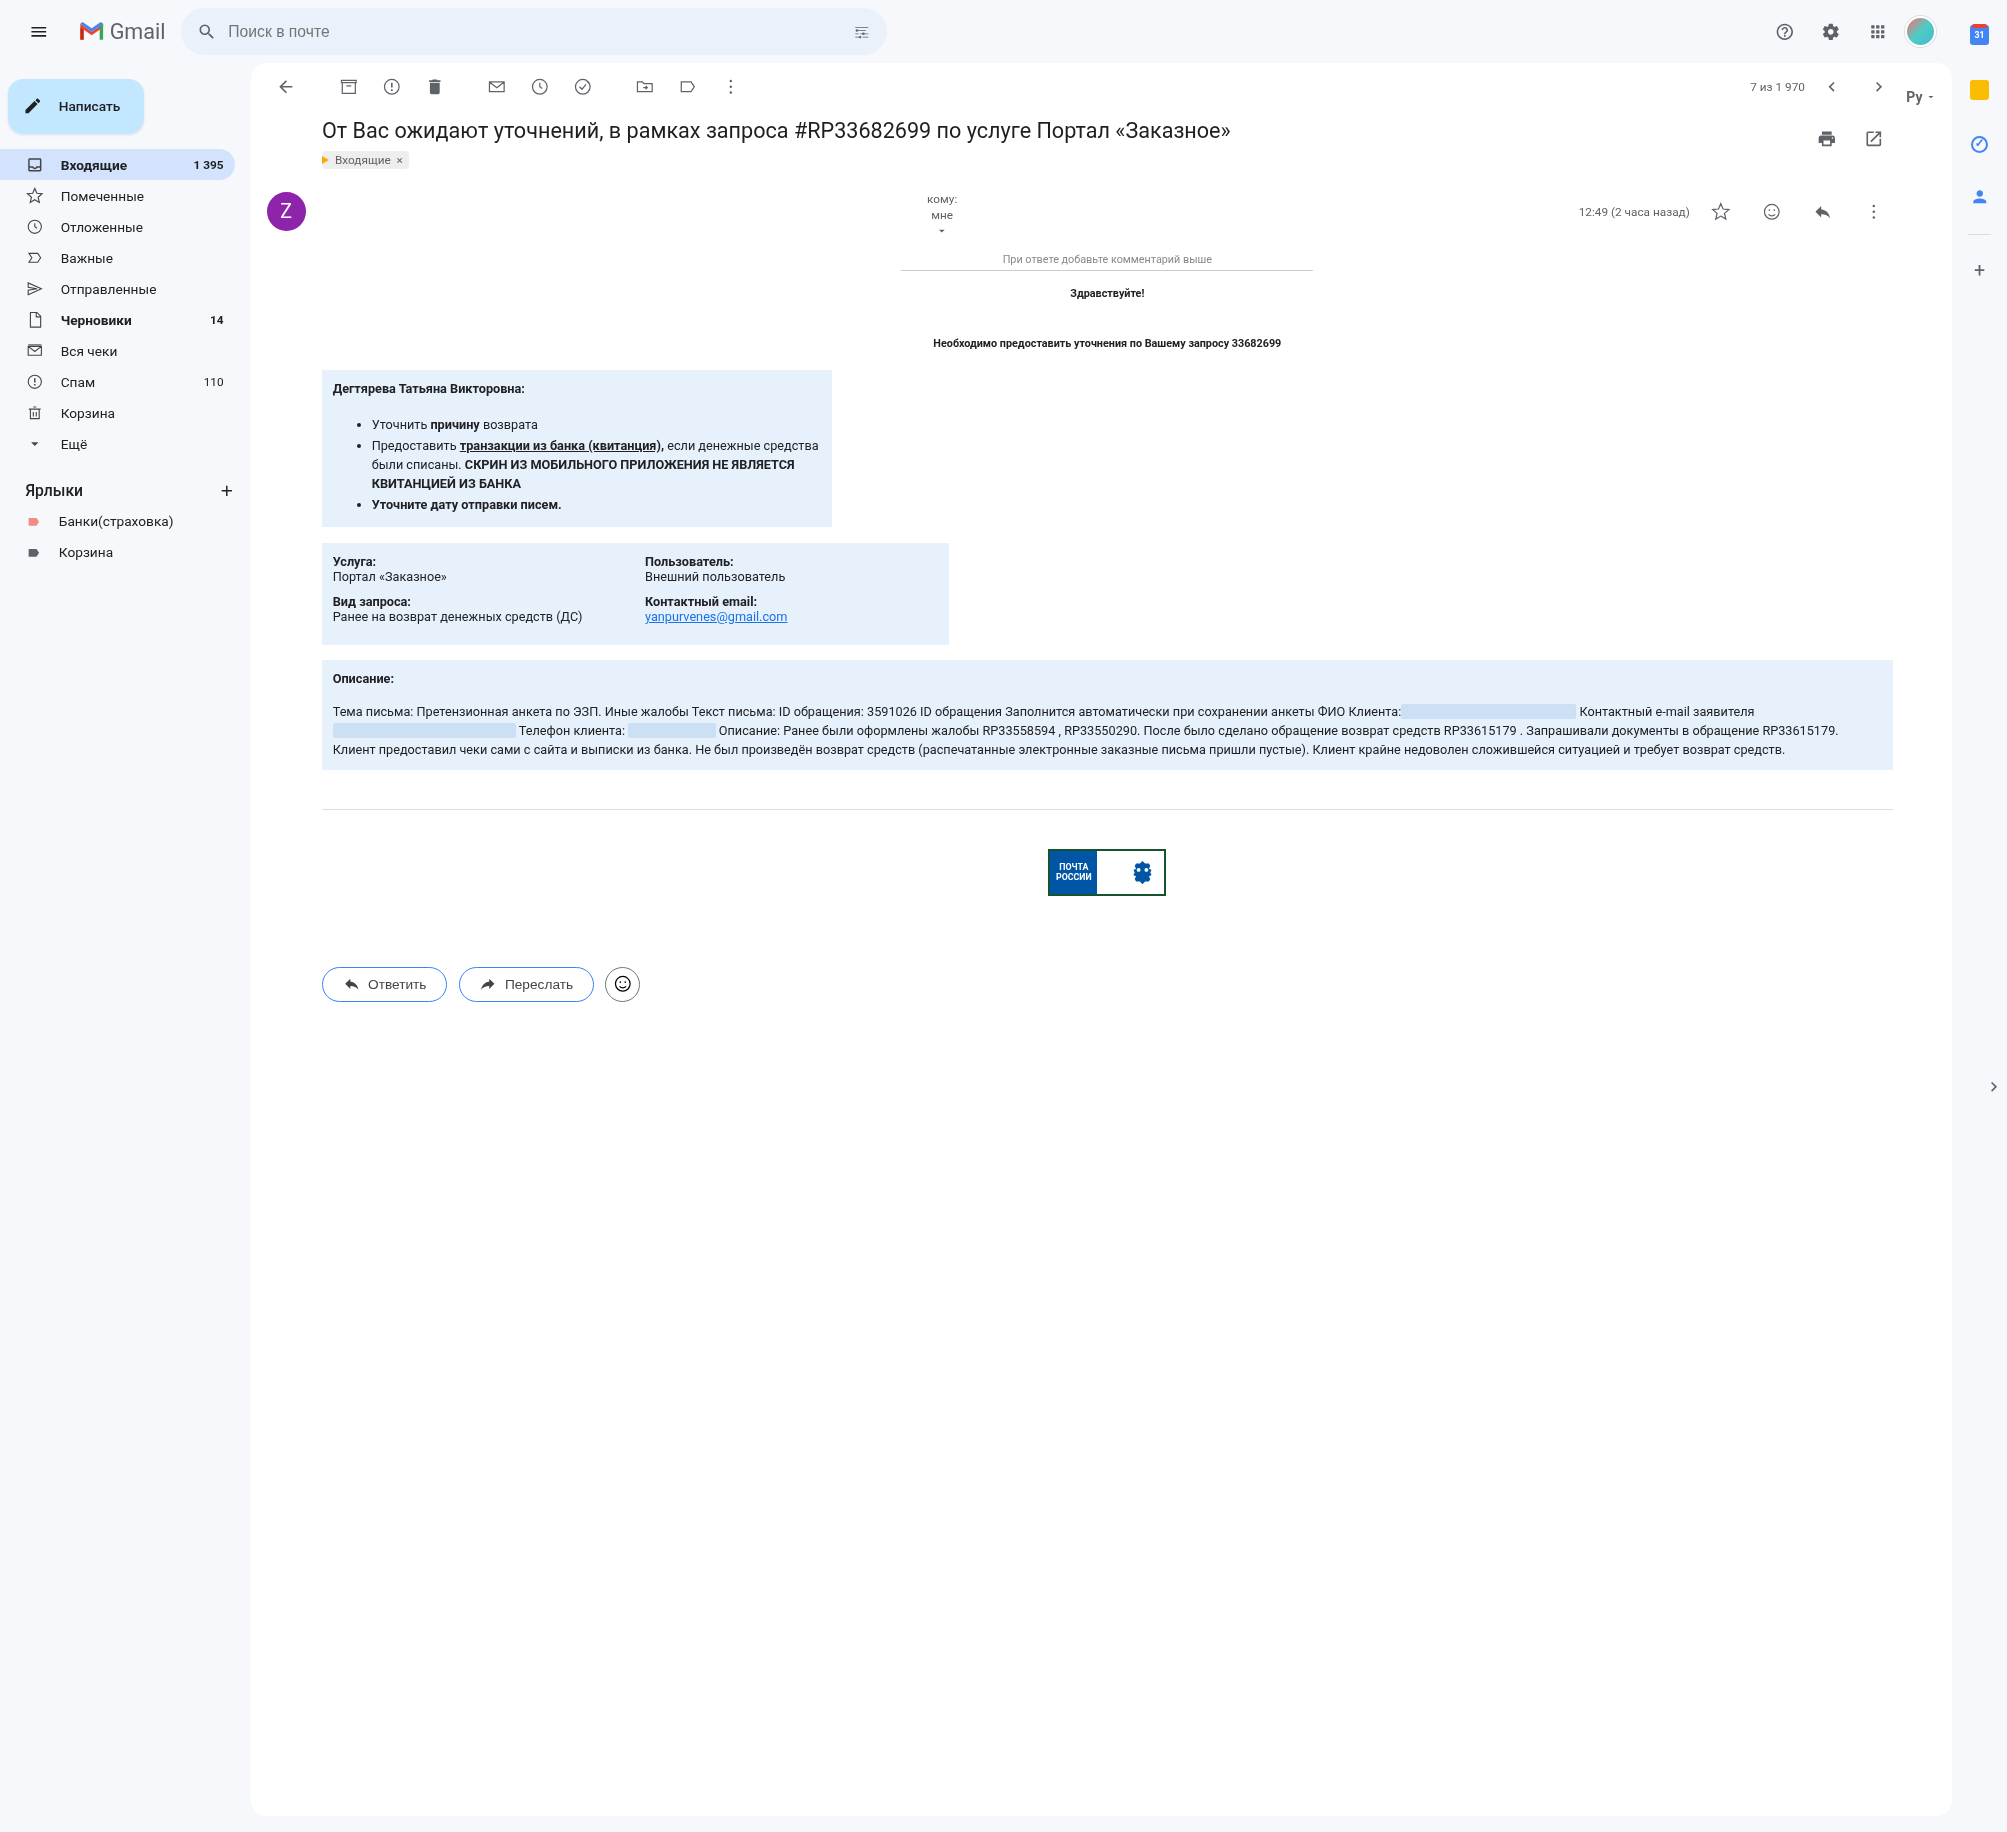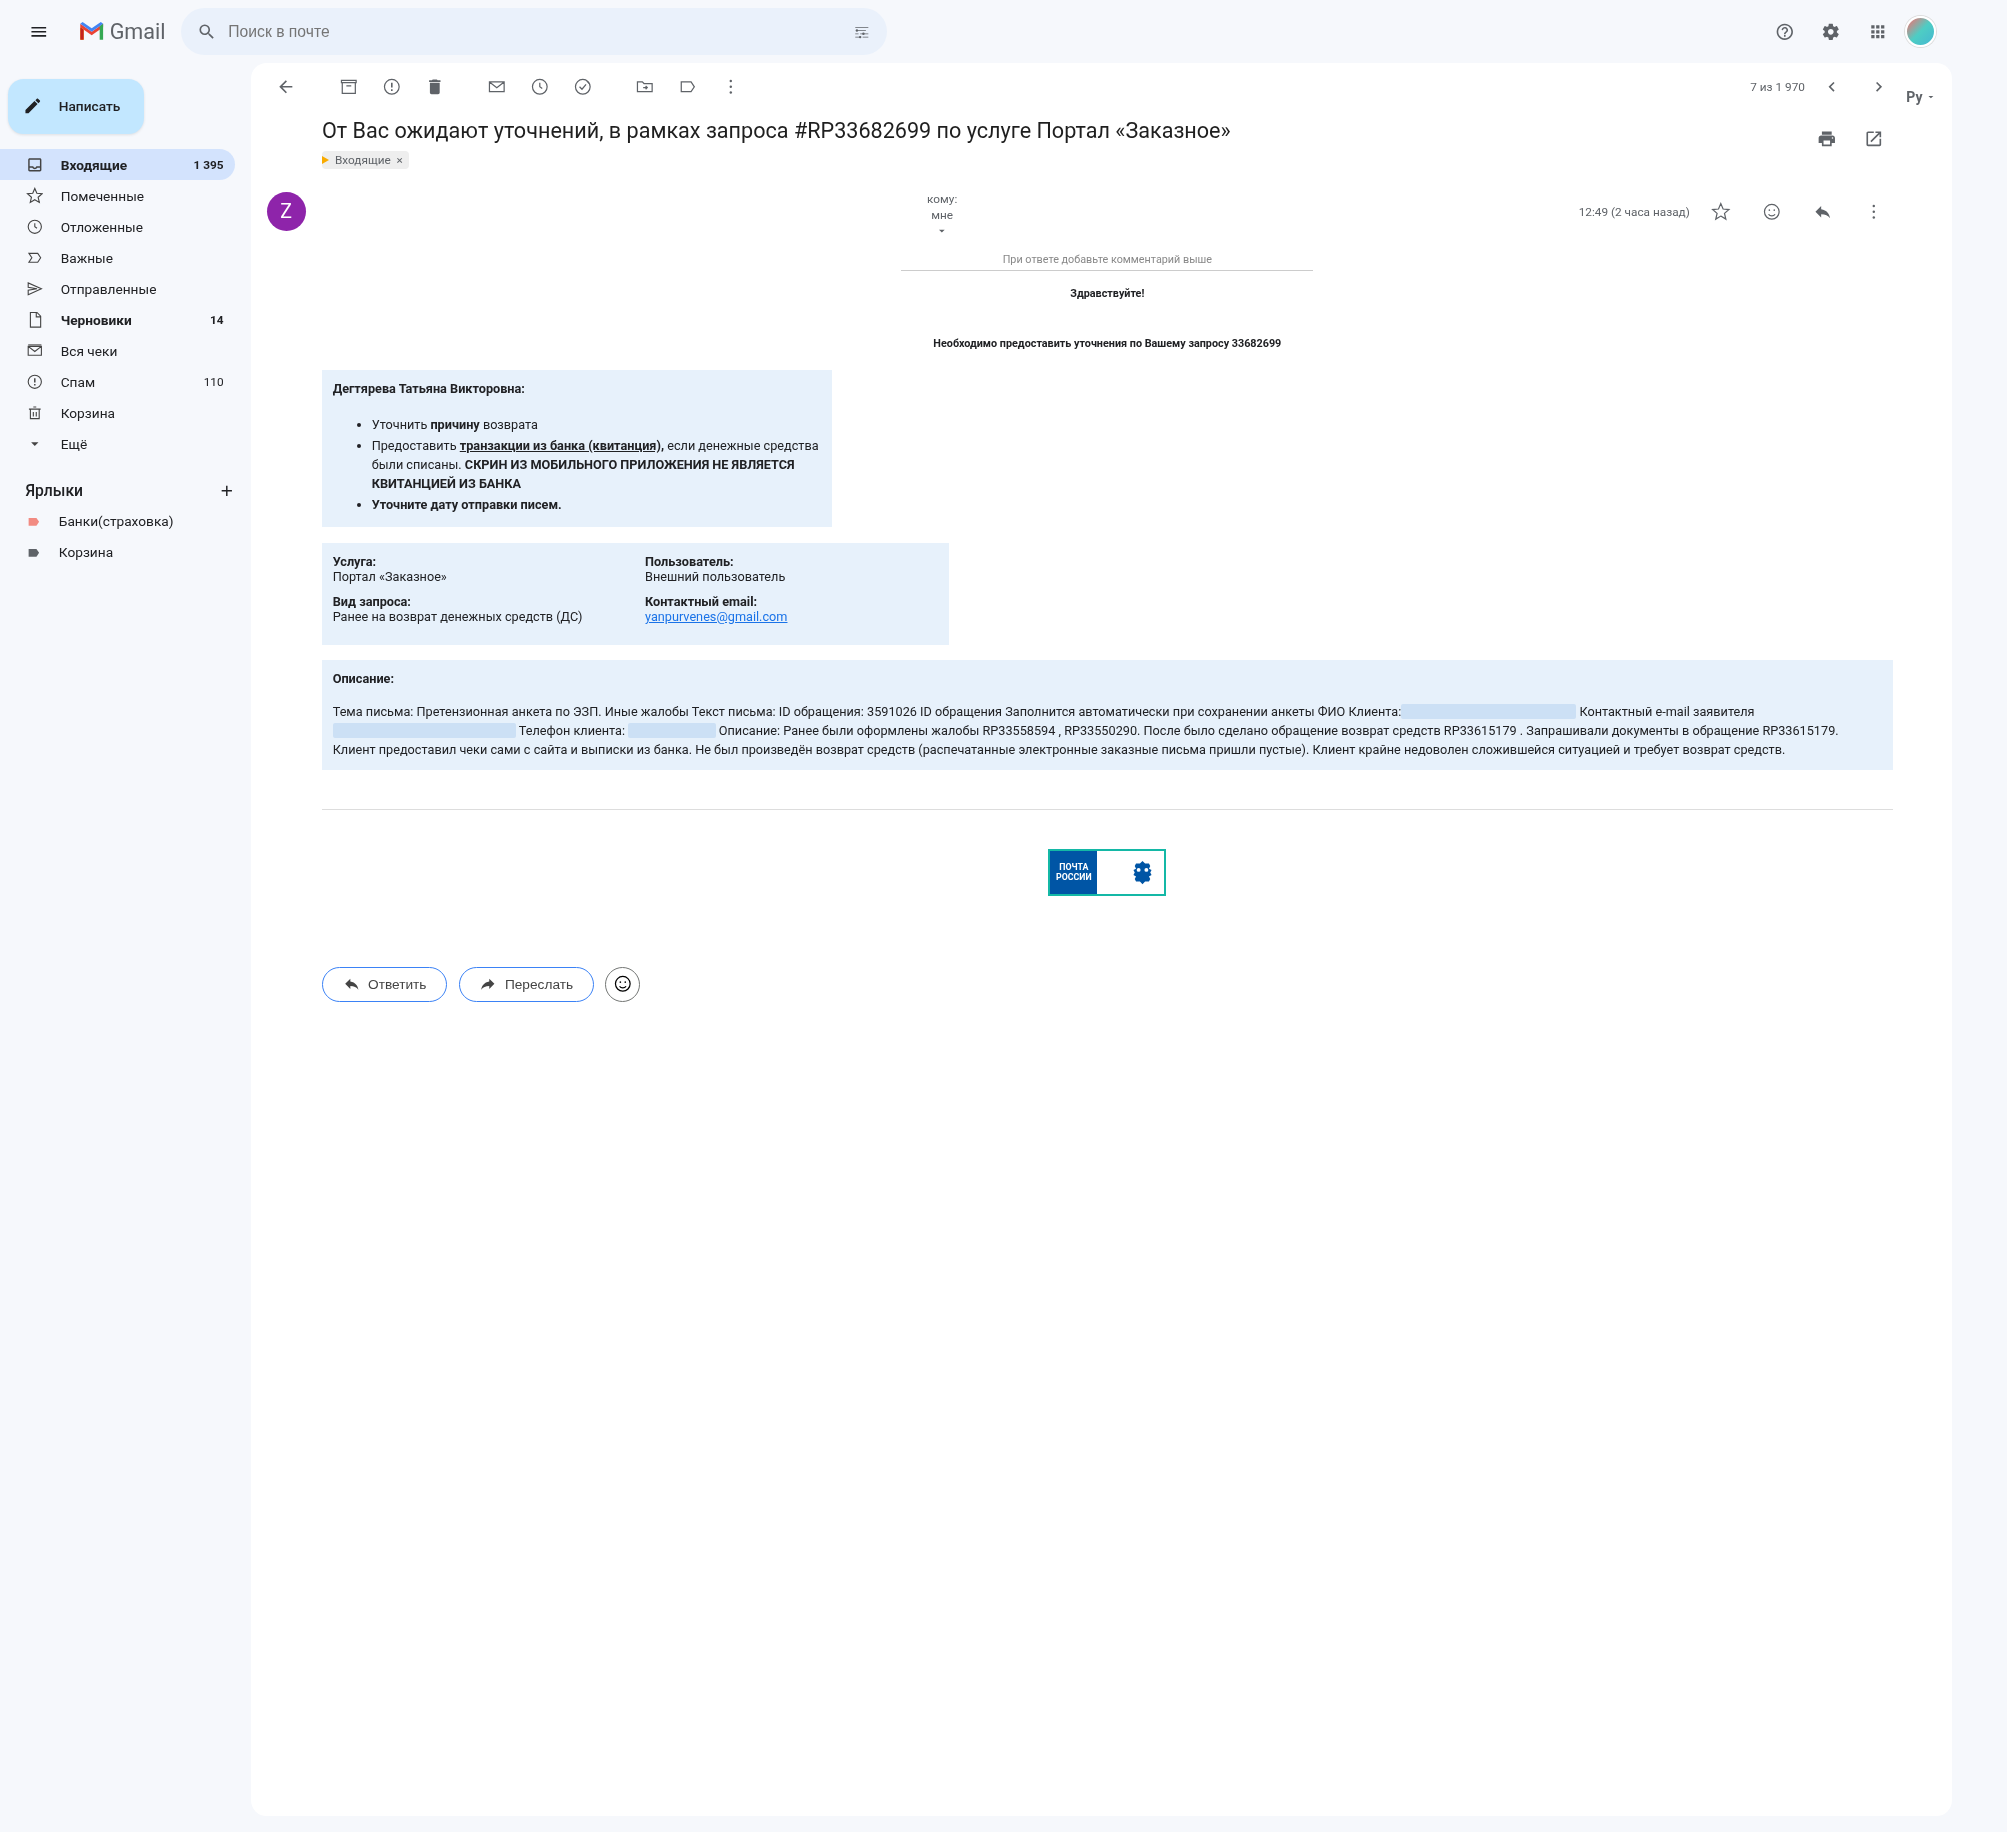--- a/index.html
+++ b/index.html
@@ -48,21 +48,21 @@
 .box ul { padding-left: 39px; }
 .box li { margin-bottom: 2px; line-height: 1.5; }
 .info-grid { display: grid; grid-template-columns: 1fr 1fr; gap: 5.9px 19.6px; max-width: 627px; }
 .info-label { font-weight: 700; }
 .info-val { margin-bottom: 9.8px; }
 .info-val a { color: #1a73e8; text-decoration: underline; }
 .desc-title { font-weight: 700; margin-bottom: 15.7px; }
 .desc-text { line-height: 1.5; }
 .redact { background: #cce0f5; color: transparent; border-radius: 2px; }
 .logo-block { text-align: center; margin: 39px 0; border-top: 1px solid #ddd; padding-top: 39px; }
-.pr-logo { display: inline-flex; border: 2px solid #14b8a6; gap: 24px; }
+.pr-logo { display: inline-flex; border: 2px solid #14532d; gap: 24px; }
 .pr-logo-left { width: 47px; height: 43px; background: #0055a5; color: #fff; font-size: 8.8px; font-weight: 700; display: flex; flex-direction: column; align-items: center; justify-content: center; line-height: 1.1; }
 .pr-logo-right { width: 43px; height: 43px; display: flex; align-items: center; justify-content: center; color: #0055a5; font-size: 27.4px; }
 .actions { display: flex; gap: 11.8px; padding: 15.7px 0 31px 71px; }
 .action-btn { height: 35px; padding: 0 19.6px; border: 1px solid #3b82f6; border-radius: 17.6px; display: flex; align-items: center; gap: 7.8px; font-size: 13.7px; cursor: pointer; background: #fff; color: #444; }
 .emoji-btn { width: 35px; height: 35px; border: 1px solid #747775; border-radius: 50%; display: flex; align-items: center; justify-content: center; cursor: pointer; background: #fff; }
 .side-panel { width: 55px; display: flex; flex-direction: column; align-items: center; padding-top: 15.7px; gap: 15.7px; flex-shrink: 0; position: relative; }
 .side-icon { width: 19.6px; height: 19.6px; display: flex; align-items: center; justify-content: center; border-radius: 3.9px; }
 .side-cal { background: #4285f4; color: #fff; font-size: 8.8px; font-weight: 700; border-radius: 2.9px; position: relative; }
 .side-cal::before { content: ''; position: absolute; top: -1px; left: 2px; right: 2px; height: 3.9px; background: #ea4335; border-radius: 2px 2px 0 0; }
 .side-keep { background: #fbbc04; border-radius: 2.9px; }
@@ -436,14 +436,37 @@
                 <circle cx="12" cy="12" r="9" fill="none" stroke="currentColor" stroke-width="1.5"></circle>
                 <circle cx="9" cy="10" r="1"></circle>
                 <circle cx="15" cy="10" r="1"></circle>
                 <path d="M8 15c1 1.5 2.5 2 4 2s3-.5 4-2" fill="none" stroke="currentColor" stroke-width="1.5"></path>
               </svg>
           </button>
         </div>
       </div>
     </div>
   </div>
+  <div class="side-panel">
+    <div class="icon-btn">
+        <div class="side-icon side-cal">31</div>
+      </div>
+    <div class="icon-btn">
+        <div class="side-icon side-keep"></div>
+      </div>
+    <div class="icon-btn">
+        <div class="side-tasks"></div>
+      </div>
+    <div class="icon-btn">
+        <div class="side-contacts"><svg viewBox="0 0 24 24">
+            <path d="M12 12c2.21 0 4-1.79 4-4s-1.79-4-4-4-4 1.79-4 4 1.79 4 4 4zm0 2c-2.67 0-8 1.34-8 4v2h16v-2c0-2.66-5.33-4-8-4z"></path>
+          </svg></div>
+      </div>
+    <div class="side-sep"></div>
+    <div class="icon-btn">
+        <span class="side-plus">+</span>
+      </div>
+    <div class="side-expand"><svg viewBox="0 0 24 24">
+          <path d="M10 6L8.59 7.41 13.17 12l-4.58 4.59L10 18l6-6z"></path>
+        </svg></div>
+  </div>
 </div>
 
 
 </body></html>

